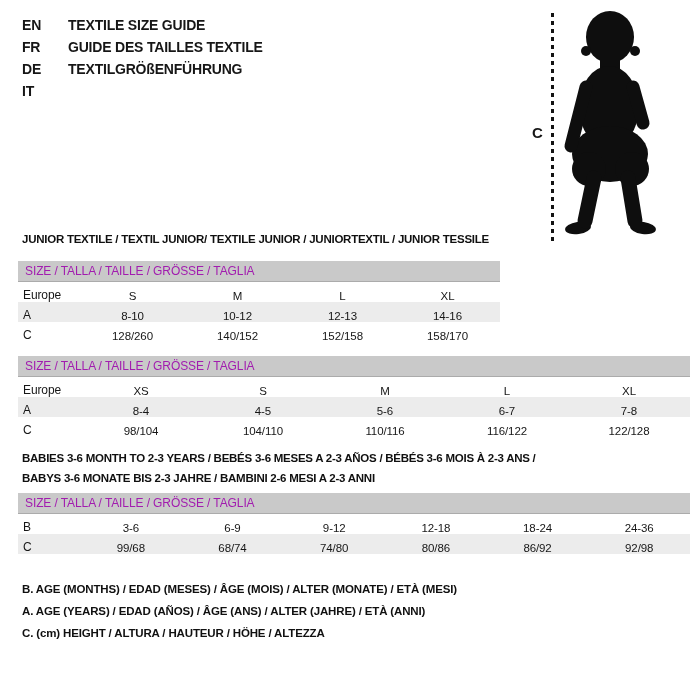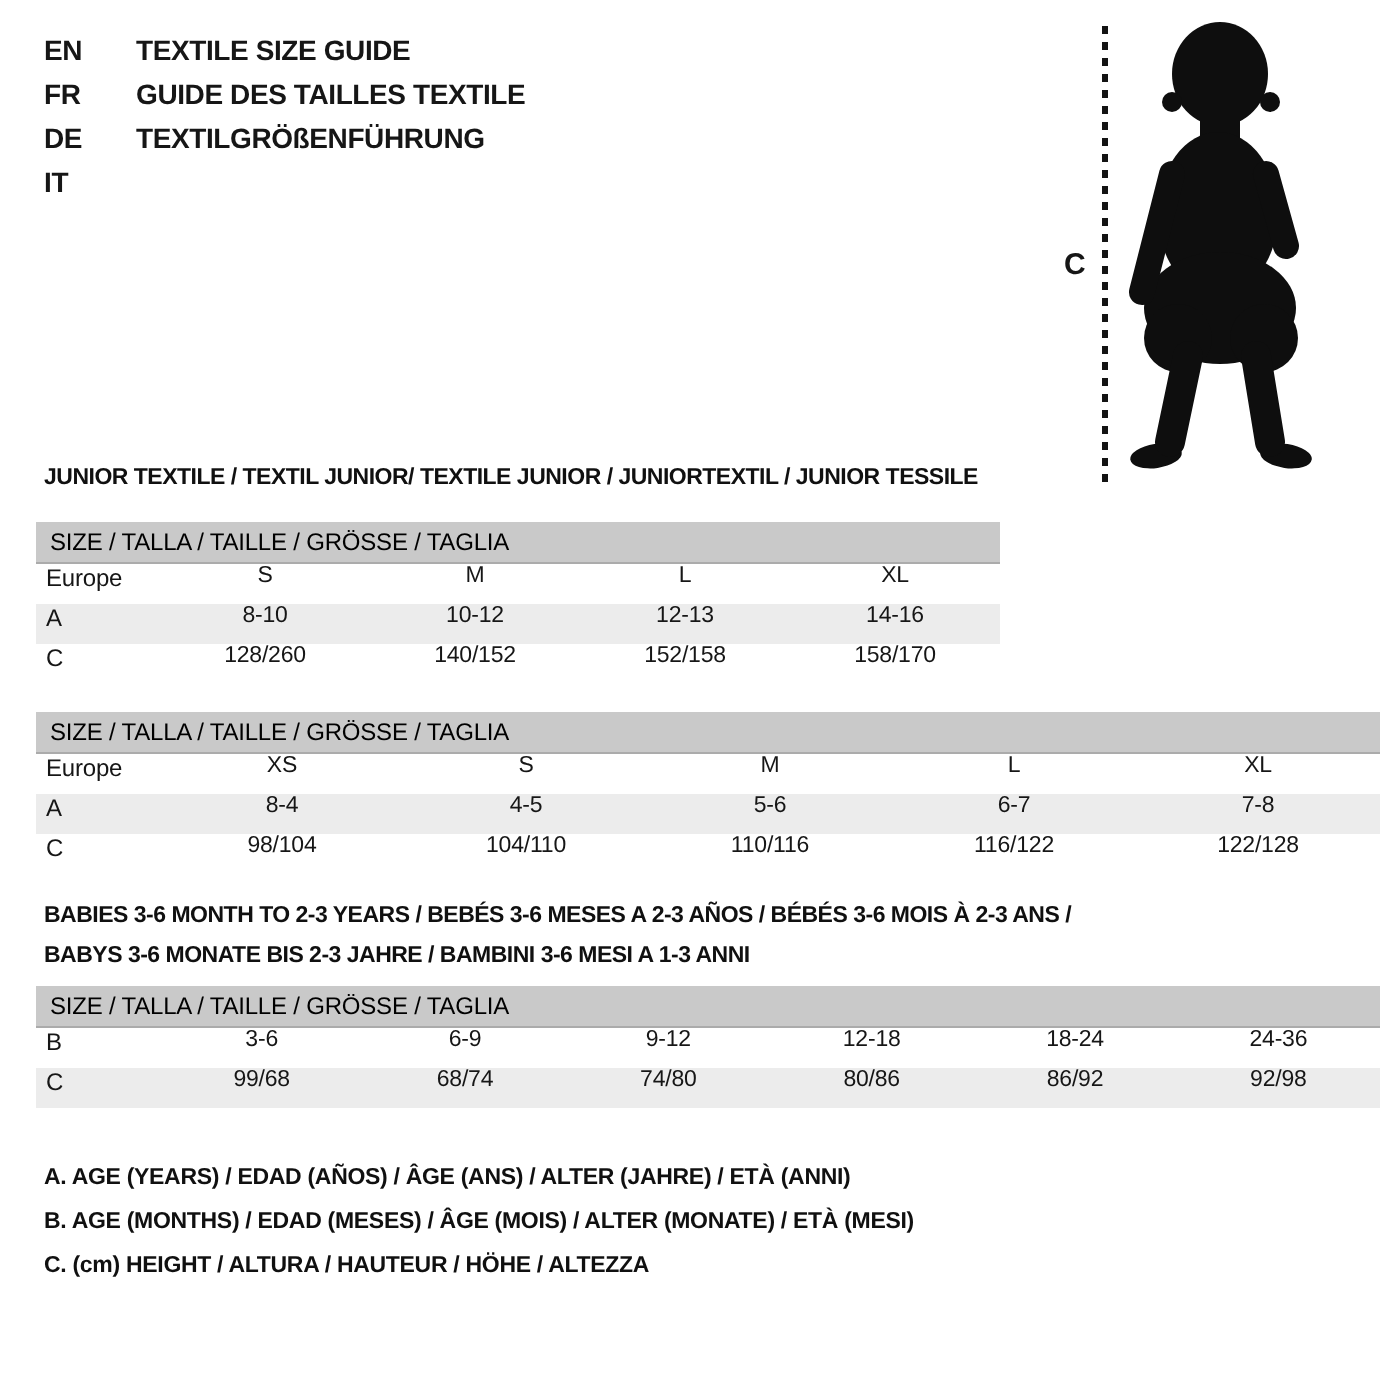--- a/index.html
+++ b/index.html
@@ -29,23 +29,23 @@
   .sec-title{font-size:11.5px;font-weight:700;letter-spacing:-.25px;line-height:20px;color:#101010;margin-left:4px;white-space:nowrap}
   .sec1{margin-top:127px}
   .sec2{margin-top:14px}
   .sec3{margin-top:11px}
   .sec1 .tbl{margin-top:12px}
   .sec2 .tbl{margin-top:8px}
   .sec3 .tbl{margin-top:5px}
   .tbl-bar{
     height:21px;line-height:20px;background:var(--bar,#c9c9c9);
     border-bottom:1px solid #ababab;padding-left:7px;box-sizing:border-box;
-    font-size:12px;color:#000000;letter-spacing:-.1px;
+    font-size:12px;color:#a21caf;letter-spacing:-.1px;
   }
-  .tbl-row{display:flex;height:20px;align-items:flex-start;font-size:11.5px;letter-spacing:-.1px}
+  .tbl-row{display:flex;height:20px;align-items:flex-end;font-size:11.5px;letter-spacing:-.1px}
   .tbl-row.shaded{background:var(--shade,#ececec)}
   .tbl-label{width:62px;padding-left:5px;box-sizing:border-box;font-size:12px}
   .tbl-cell{flex:1;text-align:center}
 
   
   .footnotes{margin-left:22px;margin-top:24px}
   .footnote{font-size:11.5px;font-weight:700;letter-spacing:-.15px;line-height:22px;color:#101010;white-space:nowrap}
 </style>
 </head>
 <body style="--bar: #c9c9c9; --shade: #ececec; --sil: #0e0e0e;">
@@ -148,21 +148,21 @@
           <div class="tbl-cell">104/110</div>
           <div class="tbl-cell">110/116</div>
           <div class="tbl-cell">116/122</div>
           <div class="tbl-cell">122/128</div>
         </div>
       </div>
     </section>
     <section class="sec sec3">
       <div class="sec-title">
         <div>BABIES 3-6 MONTH TO 2-3 YEARS / BEBÉS 3-6 MESES A 2-3 AÑOS / BÉBÉS 3-6 MOIS À 2-3 ANS /</div>
-        <div>BABYS 3-6 MONATE BIS 2-3 JAHRE / BAMBINI 3-6 MESI A 1-3 ANNI</div>
+        <div>BABYS 3-6 MONATE BIS 2-3 JAHRE / BAMBINI 2-6 MESI A 2-3 ANNI</div>
       </div>
       <div class="tbl" style="width: 672px;">
         <div class="tbl-bar">SIZE / TALLA / TAILLE / GRÖSSE / TAGLIA</div>
         <div class="tbl-row">
           <div class="tbl-label">B</div>
           <div class="tbl-cell">3-6</div>
           <div class="tbl-cell">6-9</div>
           <div class="tbl-cell">9-12</div>
           <div class="tbl-cell">12-18</div>
           <div class="tbl-cell">18-24</div>
@@ -175,16 +175,16 @@
           <div class="tbl-cell">74/80</div>
           <div class="tbl-cell">80/86</div>
           <div class="tbl-cell">86/92</div>
           <div class="tbl-cell">92/98</div>
         </div>
       </div>
     </section>
   </div>
 
 <div class="footnotes">
+    <div class="footnote">B. AGE (MONTHS) / EDAD (MESES) / ÂGE (MOIS) / ALTER (MONATE) / ETÀ (MESI)</div>
     <div class="footnote">A. AGE (YEARS) / EDAD (AÑOS) / ÂGE (ANS) / ALTER (JAHRE) / ETÀ (ANNI)</div>
-    <div class="footnote">B. AGE (MONTHS) / EDAD (MESES) / ÂGE (MOIS) / ALTER (MONATE) / ETÀ (MESI)</div>
     <div class="footnote">C. (cm) HEIGHT / ALTURA / HAUTEUR / HÖHE / ALTEZZA</div>
   </div>
 
 </body></html>

